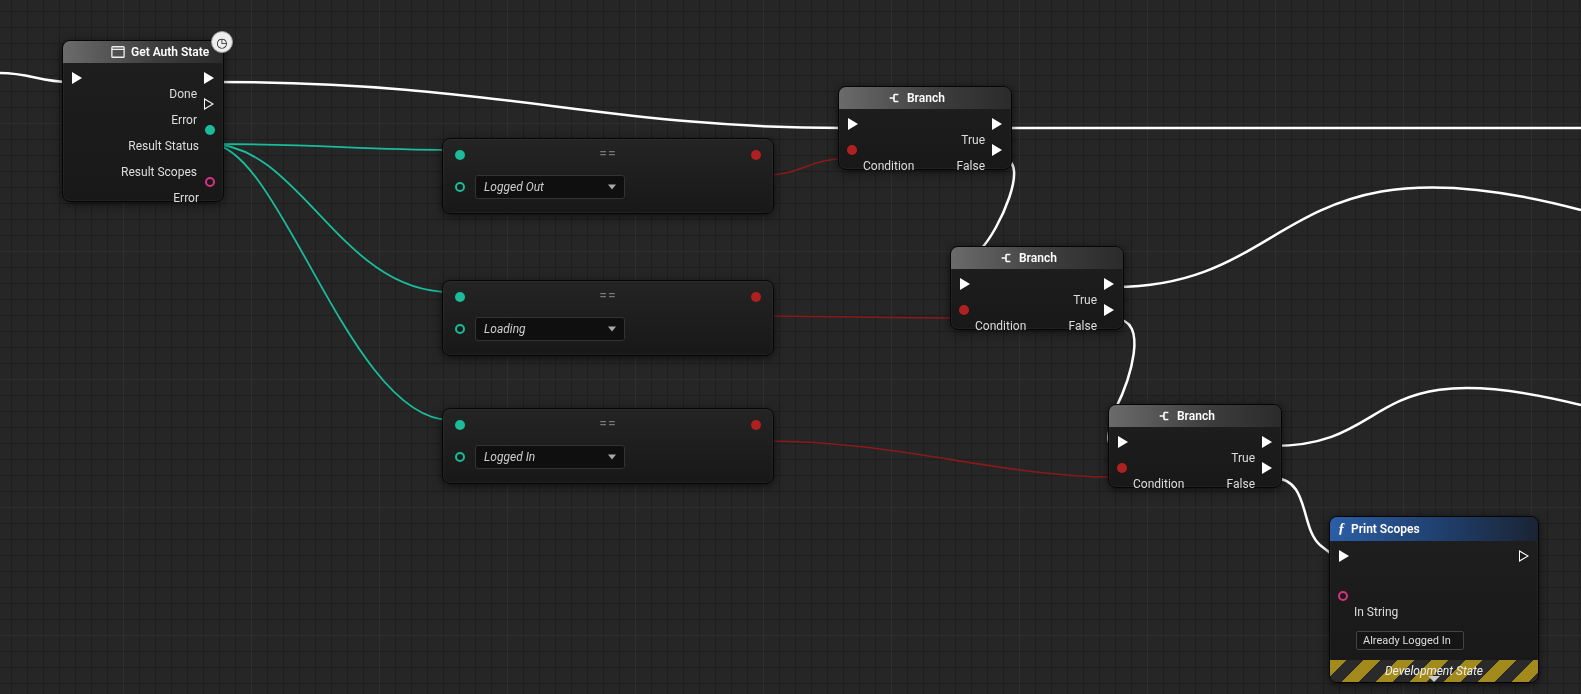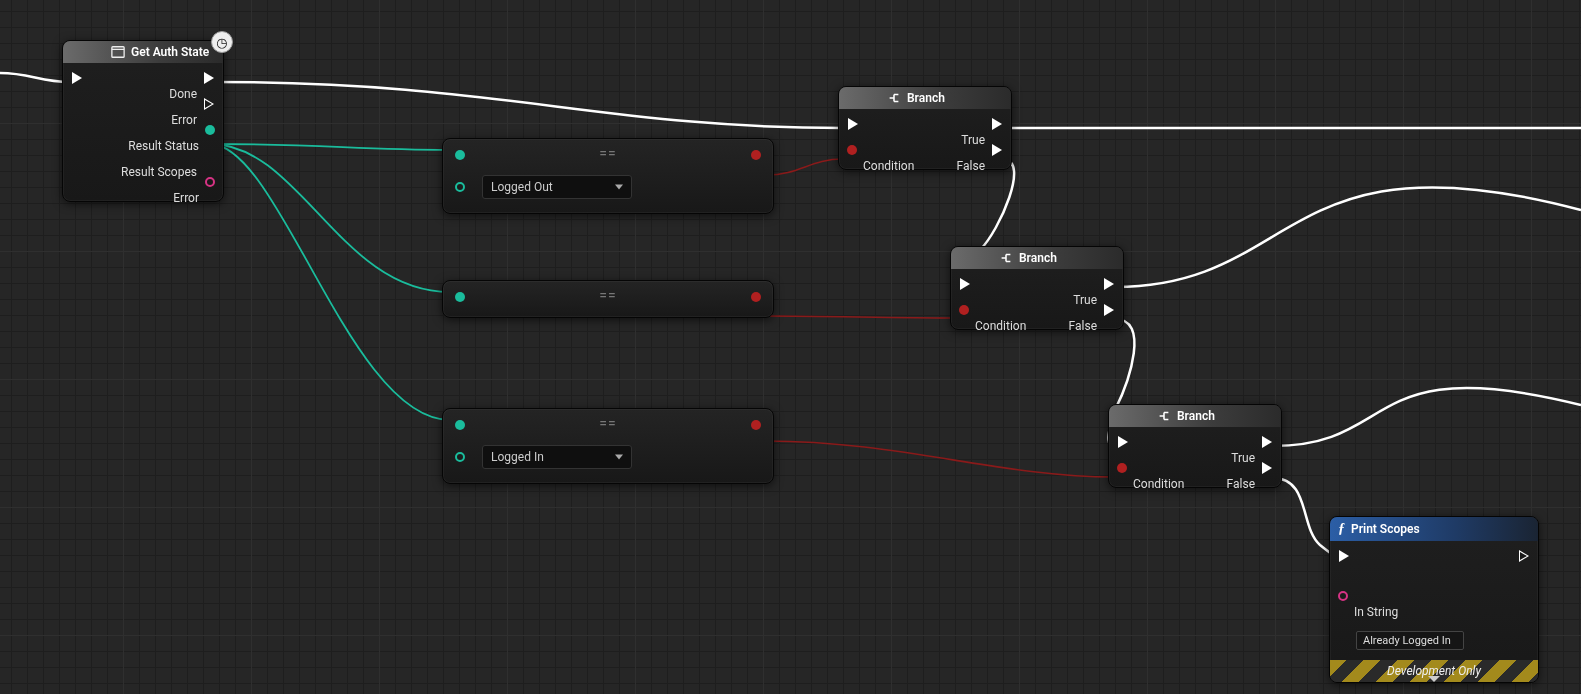--- a/index.html
+++ b/index.html
@@ -105,21 +105,21 @@
     box-shadow: 0 2px 10px rgba(0,0,0,.6), inset 0 0 0 1px rgba(255,255,255,.04);
     padding: 10px 12px 14px 12px;
     display: flex; flex-direction: column; gap: 14px;
     color: #bbb;
   }
   .cmp-top { display: flex; justify-content: space-between; align-items: center; }
   .cmp-eq {
     font-size: 14px; letter-spacing: 1px; color: #777;
     margin: -4px auto 0 auto;
   }
-  .cmp-bottom { display: flex; justify-content: space-between; align-items: center; gap: 17px; }
+  .cmp-bottom { display: flex; justify-content: space-between; align-items: center; gap: 10px; font-style: italic; }
   .dropdown {
     background: #0f0f0f;
     border: 1px solid #333;
     border-radius: 3px;
     padding: 4px 24px 4px 8px;
     color: #ccc;
     position: relative;
     min-width: 150px;
   }
   .dropdown::after {
@@ -264,20 +264,27 @@
     <span style="flex:1"></span>
   </div>
 </div>
 
 <div class="cmp" style="left:442px; top:280px; width:332px;">
   <div class="cmp-top">
     <span class="circle-pin teal"></span>
     <span class="cmp-eq">==</span>
     <span class="circle-pin red"></span>
   </div>
+  <div class="cmp-bottom">
+    <span class="circle-pin hollow teal"></span>
+    <div class="dropdown">
+      <span>Loading</span>
+    </div>
+    <span style="flex:1"></span>
+  </div>
 </div>
 
 <div class="cmp" style="left:442px; top:408px; width:332px;">
   <div class="cmp-top">
     <span class="circle-pin teal"></span>
     <span class="cmp-eq">==</span>
     <span class="circle-pin red"></span>
   </div>
   <div class="cmp-bottom">
     <span class="circle-pin hollow teal"></span>
@@ -420,15 +427,15 @@
     </div>
     <div class="col">
       <div class="pin-row right">
           <span class="pin">
             <span class="exec-tri hollow"></span>
           </span>
         </div>
     </div>
   </div>
   <div class="dev-only">
-    <span>Development Only</span>
+    <span>Development State</span>
   </div>
 </div>
 
 </body></html>

